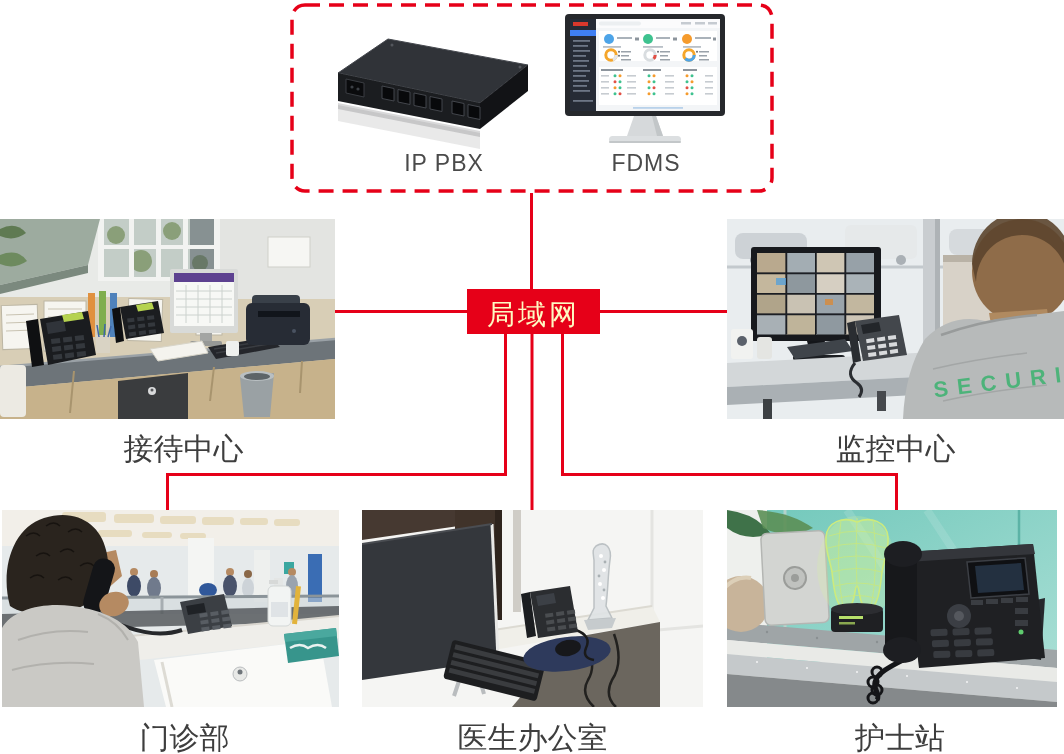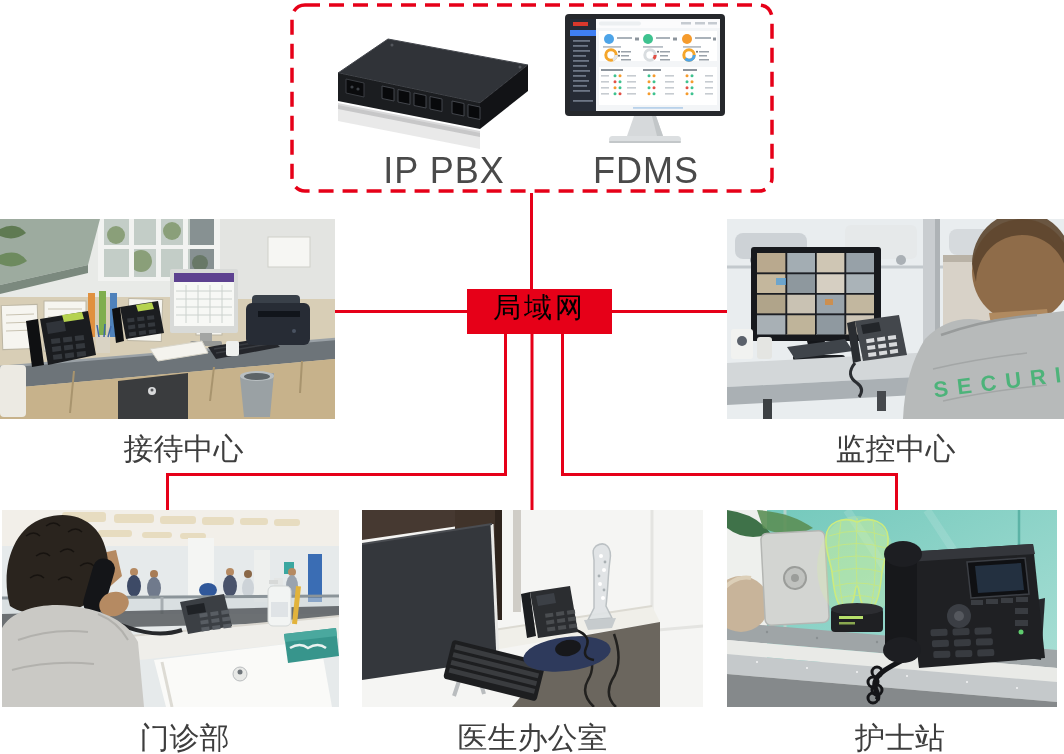--- a/index.html
+++ b/index.html
@@ -8,27 +8,27 @@
          font-family:"Liberation Sans","DejaVu Sans",sans-serif; }
   .stage { position:relative; width:1064px; height:754px; background:#fff; }
 
   
   .core-box { position:absolute; left:290px; top:3px; width:484px; height:190px; }
   .core-border { position:absolute; inset:0; }
   .device-art { position:absolute; }
   .pbx-art  { left:40px;  top:22px; width:200px; height:125px; }
   .fdms-art { left:263px; top:9px;  width:185px; height:140px; }
   .device-label { position:absolute; top:147px; width:170px; text-align:center;
-                  font-size:36px; color:#4a4a4a; letter-spacing:1px; }
+                  font-size:23px; color:#4a4a4a; letter-spacing:1px; }
   .pbx-label  { left:69px; }
   .fdms-label { left:271px; }
 
   
-  .hub { position:absolute; left:467px; top:289px; width:145px; height:45px;
-         background:#e60018; color:#000000; display:flex; align-items:flex-start;
+  .hub { position:absolute; left:467px; top:289px; width:133px; height:45px;
+         background:#e60018; color:#fef9c3; display:flex; align-items:flex-end;
          justify-content:center; font-size:28px; letter-spacing:3px;
          font-weight:500; z-index:5; }
 
   .wires { position:absolute; left:0; top:0; z-index:1; }
 
   .photo { position:absolute; overflow:hidden; background:#e8e8e8; z-index:2; }
   .photo svg { display:block; width:100%; height:100%; }
   .ph-reception  { left:0px;   top:219px; width:335px; height:200px; }
   .ph-monitoring { left:727px; top:219px; width:337px; height:200px; }
   .ph-outpatient { left:2px;   top:510px; width:337px; height:197px; }

